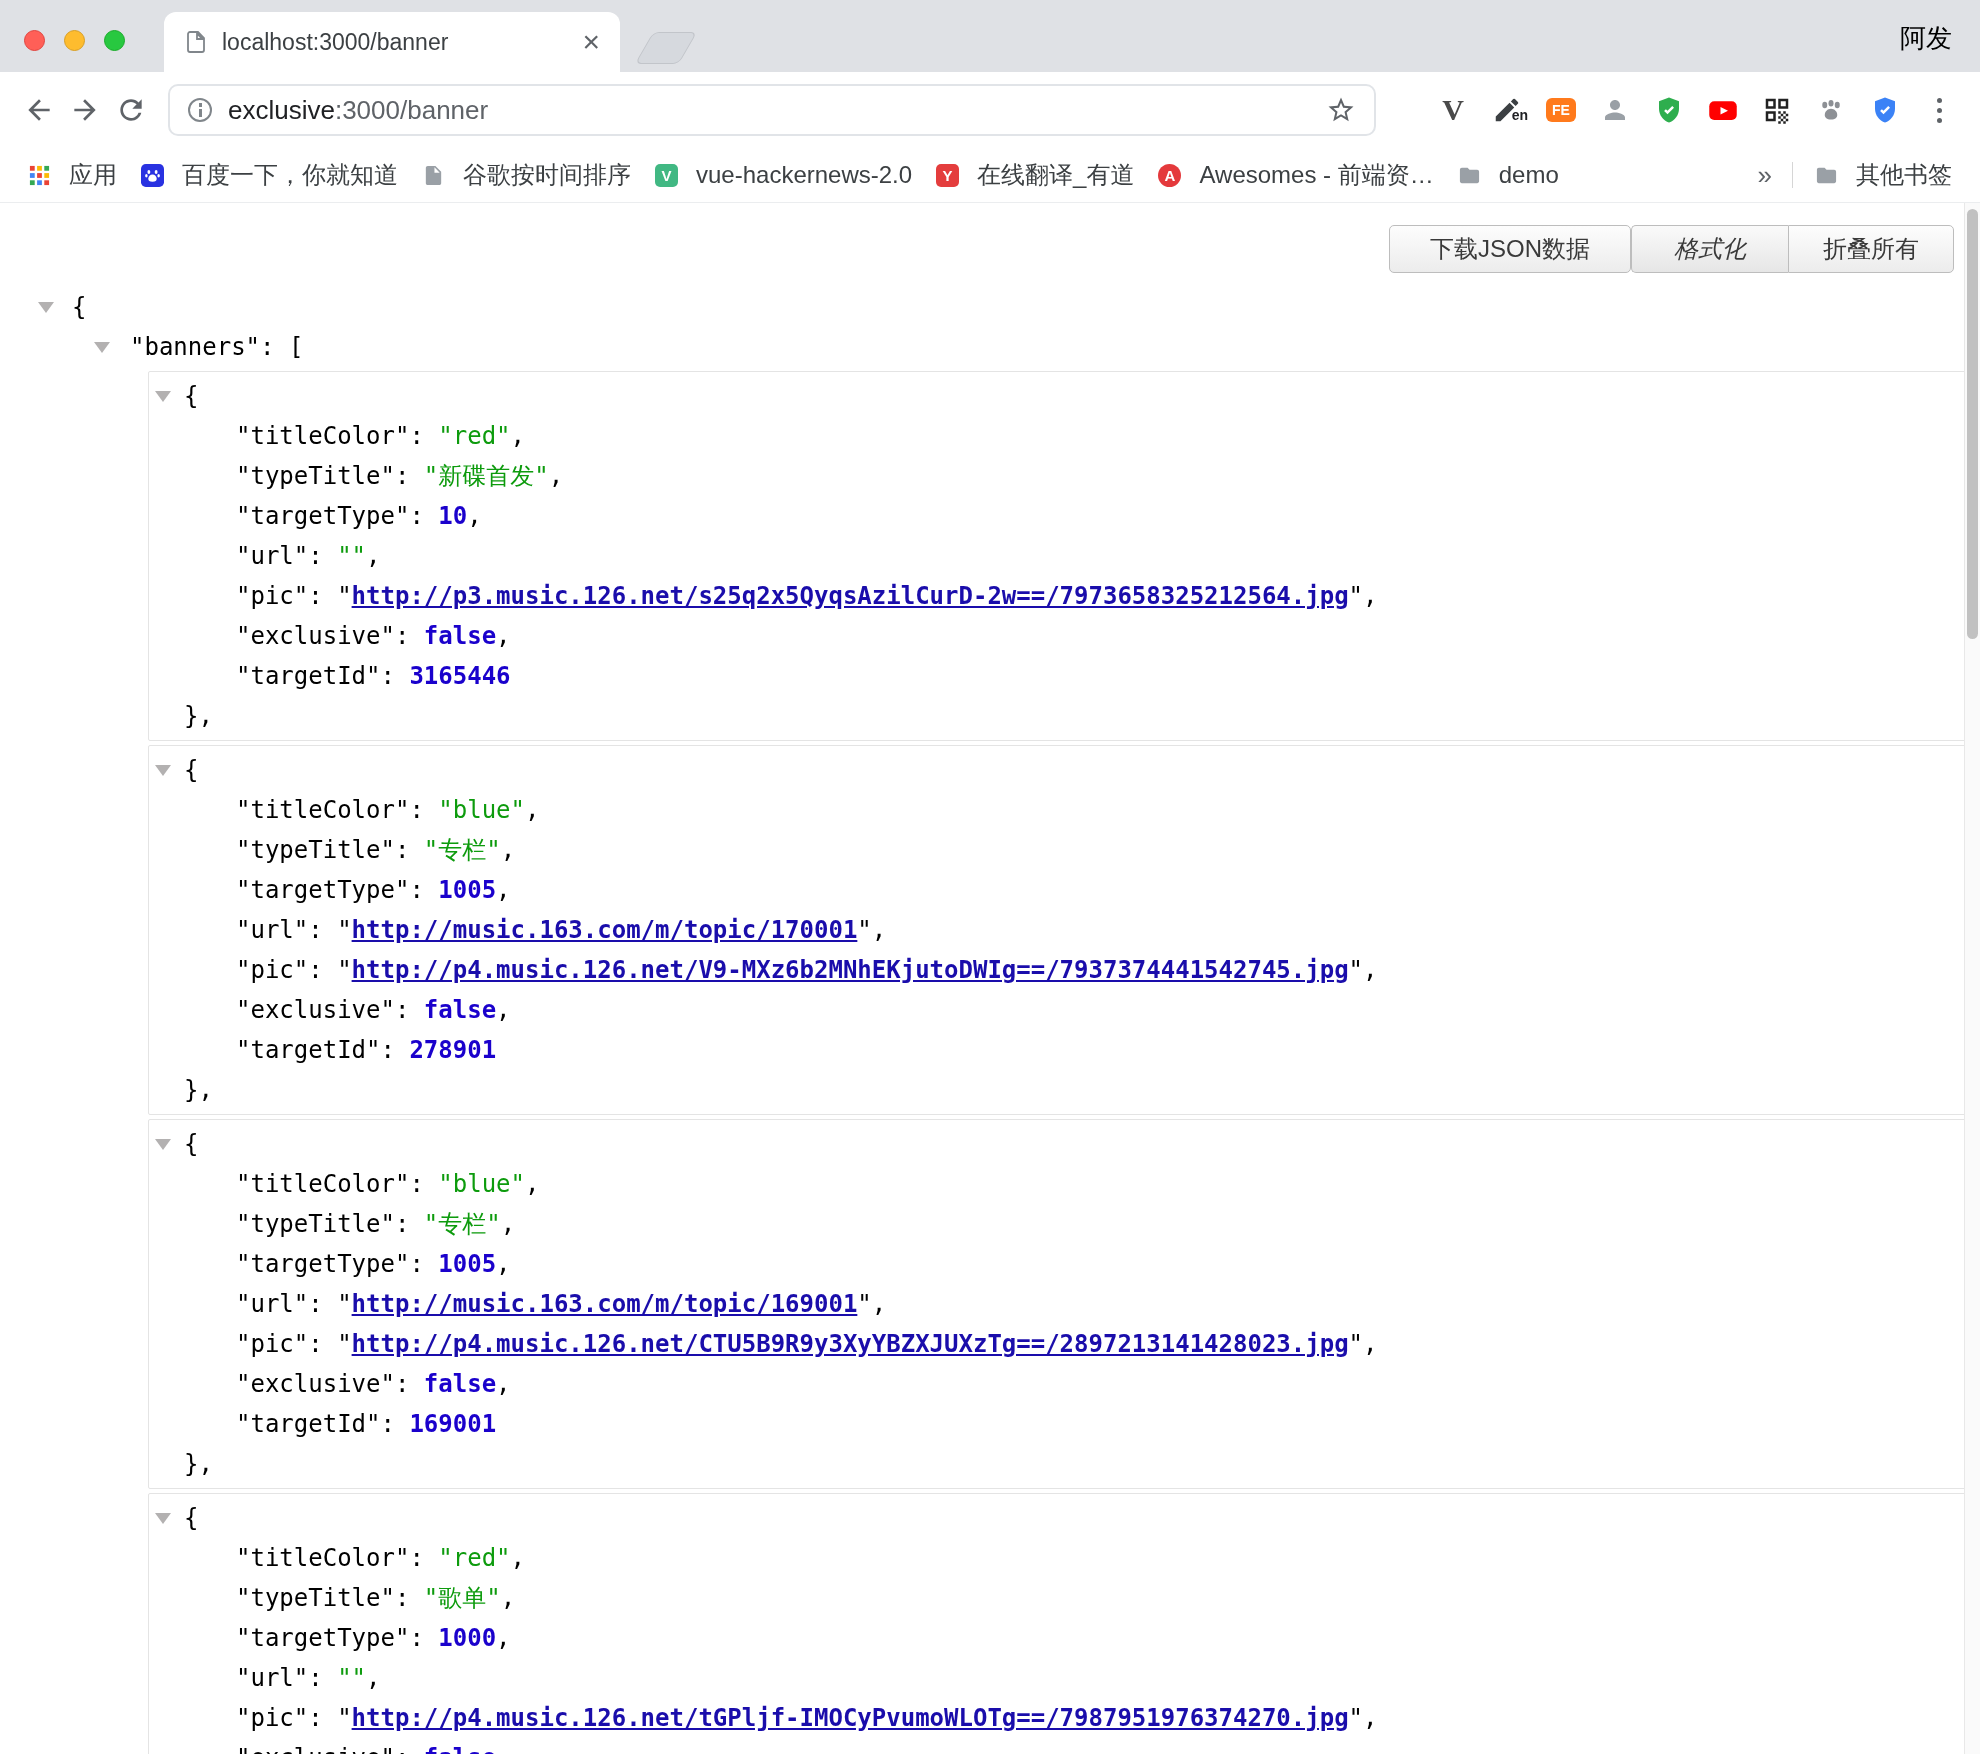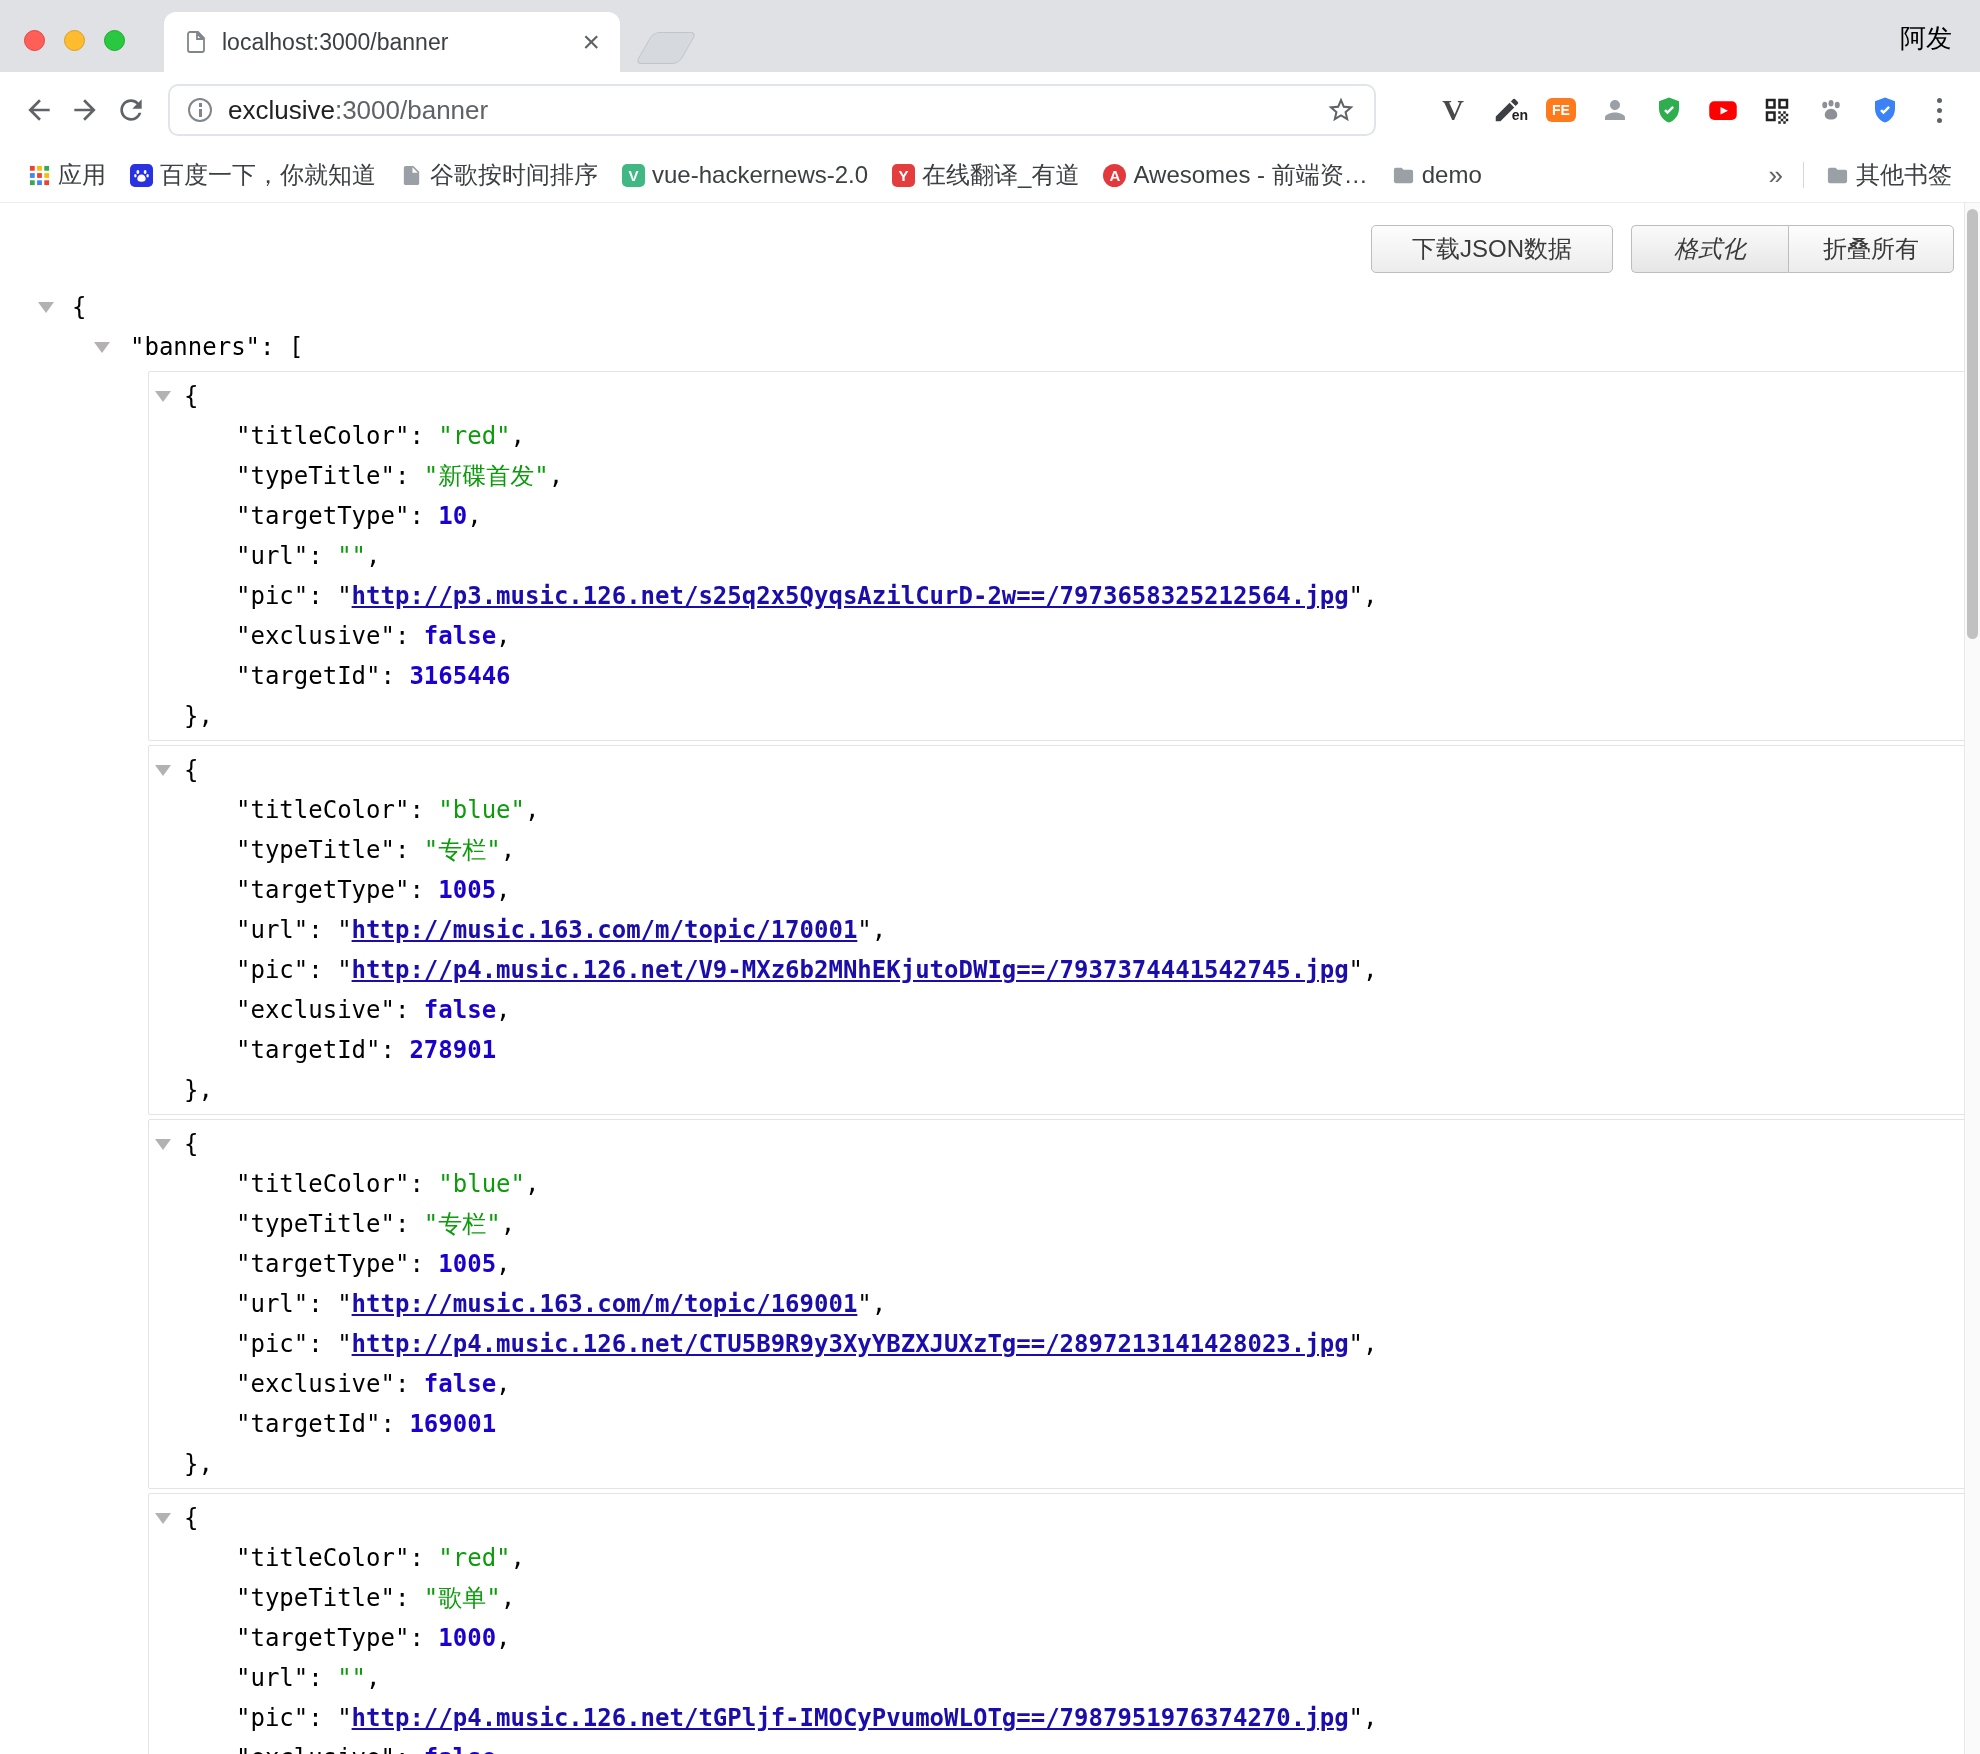--- a/index.html
+++ b/index.html
@@ -41,34 +41,34 @@
   .sqicon { border-radius:6px; color:#fff; font-weight:bold; display:flex; align-items:center; justify-content:center; }
   .fe { width:30px; height:24px; background:#ff7a1c; font-size:14px; }
   .vimium { font-size:30px; font-weight:bold; color:#4a4a4a; font-family:"Liberation Serif",serif; }
   .en-badge { position:absolute; right:2px; top:20px; font-size:14px; color:#202124; font-weight:bold; }
   .dots { display:flex; flex-direction:column; gap:5px; }
   .dots i { width:5px; height:5px; border-radius:50%; background:#5f6368; }
 
   
   .bookmarks { height:55px; background:#fff; border-bottom:1px solid #ebedef;
                display:flex; align-items:center; padding:0 16px; font-size:24px; color:#3c4043; }
-  .bm { display:flex; align-items:center; gap:7px; padding:5px 12px; border-radius:8px; white-space:nowrap; }
+  .bm { display:flex; align-items:center; gap:18px; padding:5px 12px; border-radius:8px; white-space:nowrap; }
   .bm-ic { width:23px; height:23px; display:flex; align-items:center; justify-content:center; flex:0 0 auto; }
   .bm-ic svg { width:23px; height:23px; display:block; }
   .mini-sq { width:23px; height:23px; border-radius:5px; color:#fff; font-weight:bold; font-size:15px;
              display:flex; align-items:center; justify-content:center; }
   .mini-circle { width:23px; height:23px; border-radius:50%; color:#fff; font-weight:bold; font-size:15px;
              display:flex; align-items:center; justify-content:center; }
   .bm-spacer { flex:1; }
   .chevron { font-size:26px; color:#5f6368; padding:0 10px; }
   .bm-divider { width:1px; height:26px; background:#d6d6d6; margin:0 10px; }
 
   
   .content { position:relative; }
-  .actions { display:flex; justify-content:flex-end; gap:18px; margin:22px 26px 0 0; }
+  .actions { display:flex; justify-content:flex-end; margin:22px 26px 0 0; }
   .btn { height:48px; font-size:24px; color:#3a3a3a; background:linear-gradient(#fdfdfd,#ececec);
          border:1px solid #bdbdbd; border-radius:5px; padding:0 40px; font-family:inherit; cursor:pointer; }
   .btn-group { display:flex; }
   .btn-group .btn:first-child { border-radius:5px 0 0 5px; border-right:none; padding:0 42px; background:linear-gradient(#fafafa,#e6e6e6);font-style:italic; }
   .btn-group .btn:last-child  { border-radius:0 5px 5px 0; padding:0 34px; }
 
   
   #json-tree { margin-top:14px; font-family:"DejaVu Sans Mono","Liberation Mono",monospace;
                font-size:24px; color:#000; }
   .jline { height:40px; line-height:40px; white-space:pre; position:relative; }

